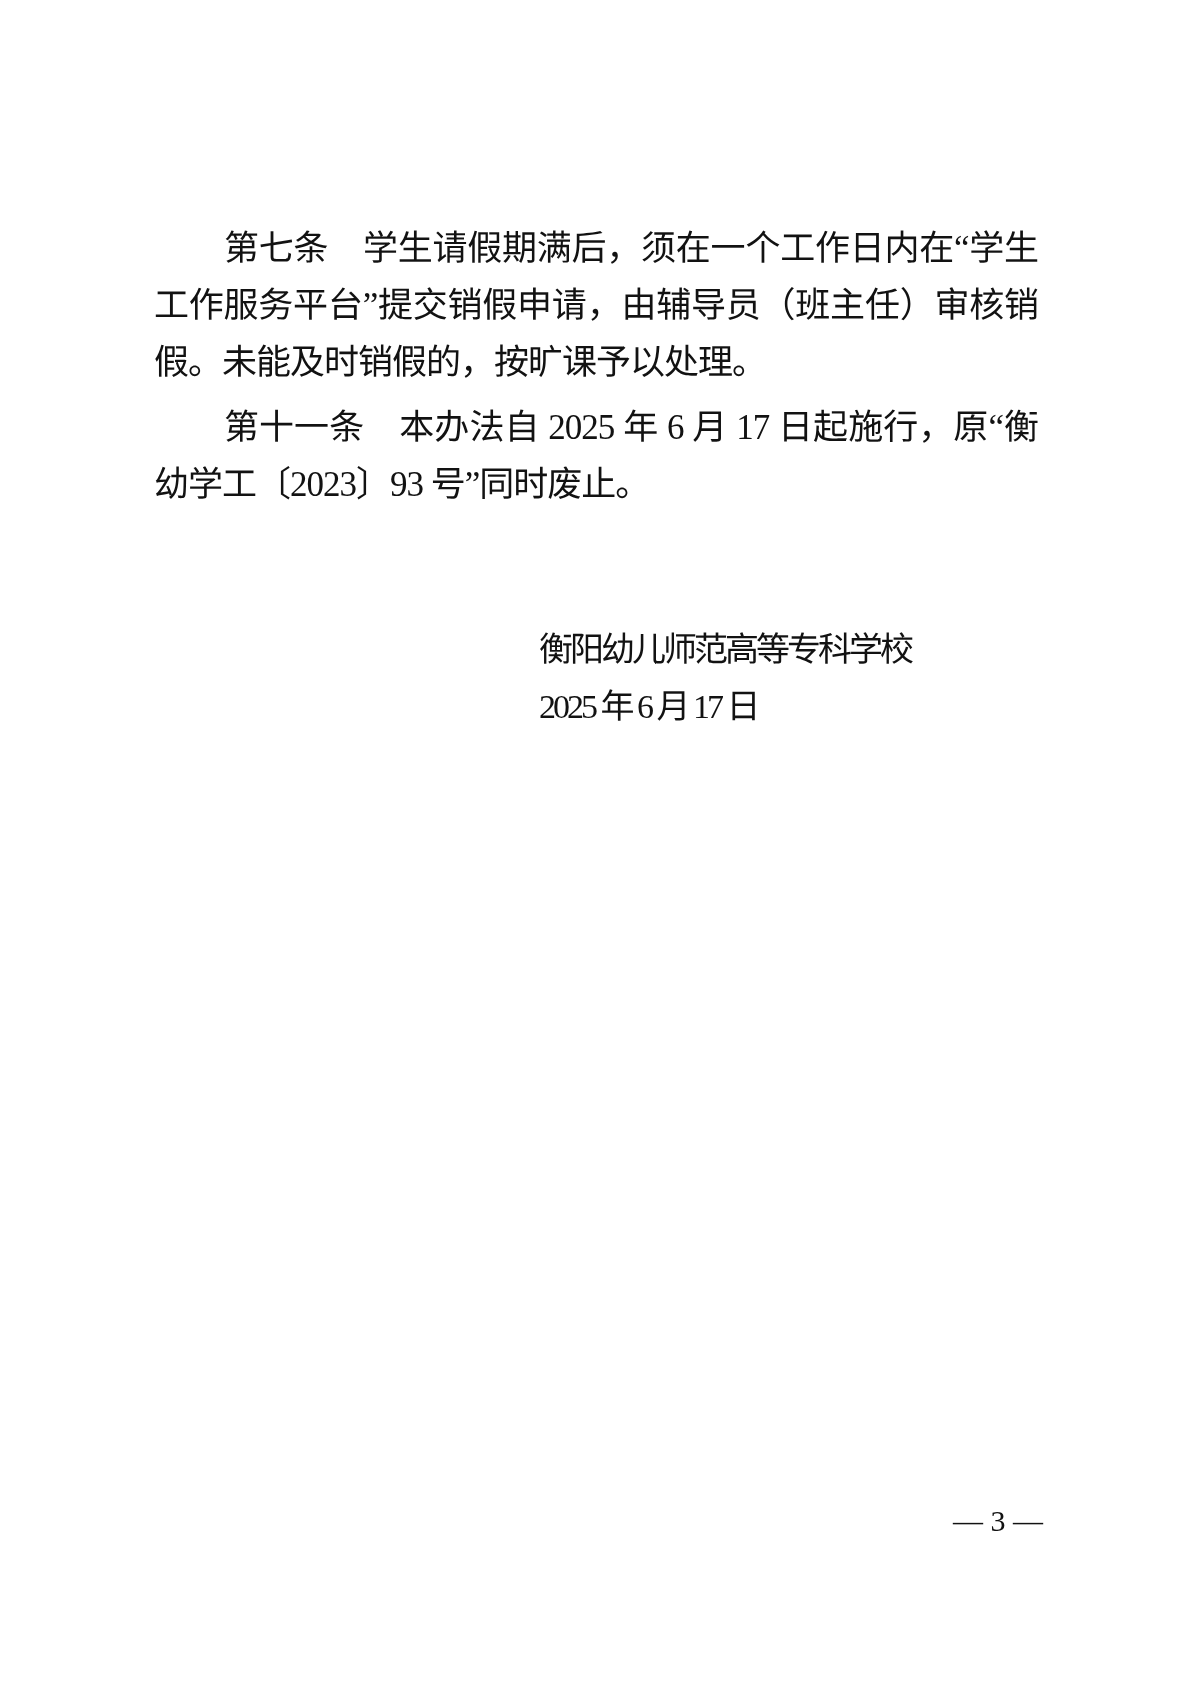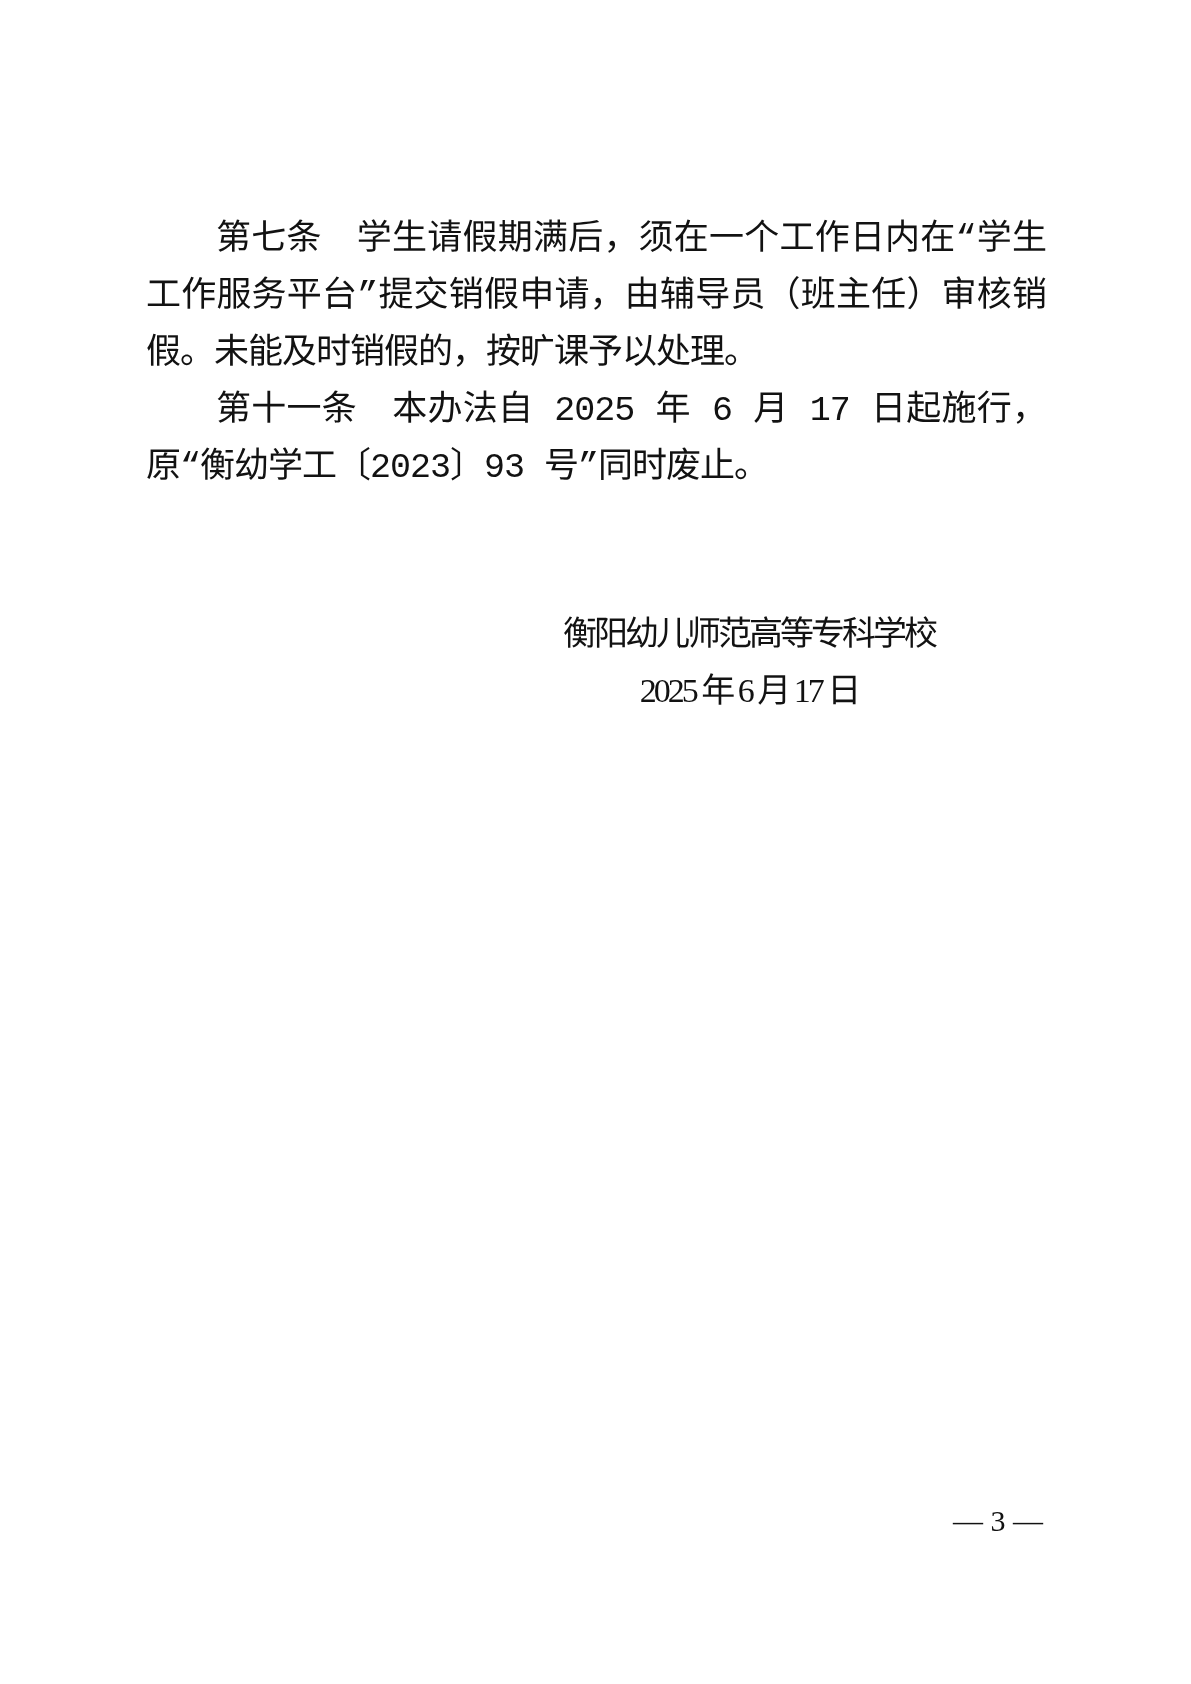--- a/index.html
+++ b/index.html
@@ -25,30 +25,28 @@
     left: 146px;
     top: 212px;
     width: 900px;
     font-size: 35px;
     line-height: 57px;
     letter-spacing: -1px;
     text-align: justify;
     text-justify: inter-ideograph;
   }
   .content p {
-    margin: 0;
+    margin: 8px;
     padding: 0;
     text-indent: 2em;
-    font-family: Liberation Mono, monospace;
   }
   .signature {
     margin-top: 108px;
     margin-left: 393px;
     width: 420px;
-    text-align: center;
     text-indent: 0;
   }
   .signature .sig-line {
     display: block;
     font-size: 34px;
     line-height: 57px;
     letter-spacing: -3px;
     white-space: nowrap;
   }
   .footer {

